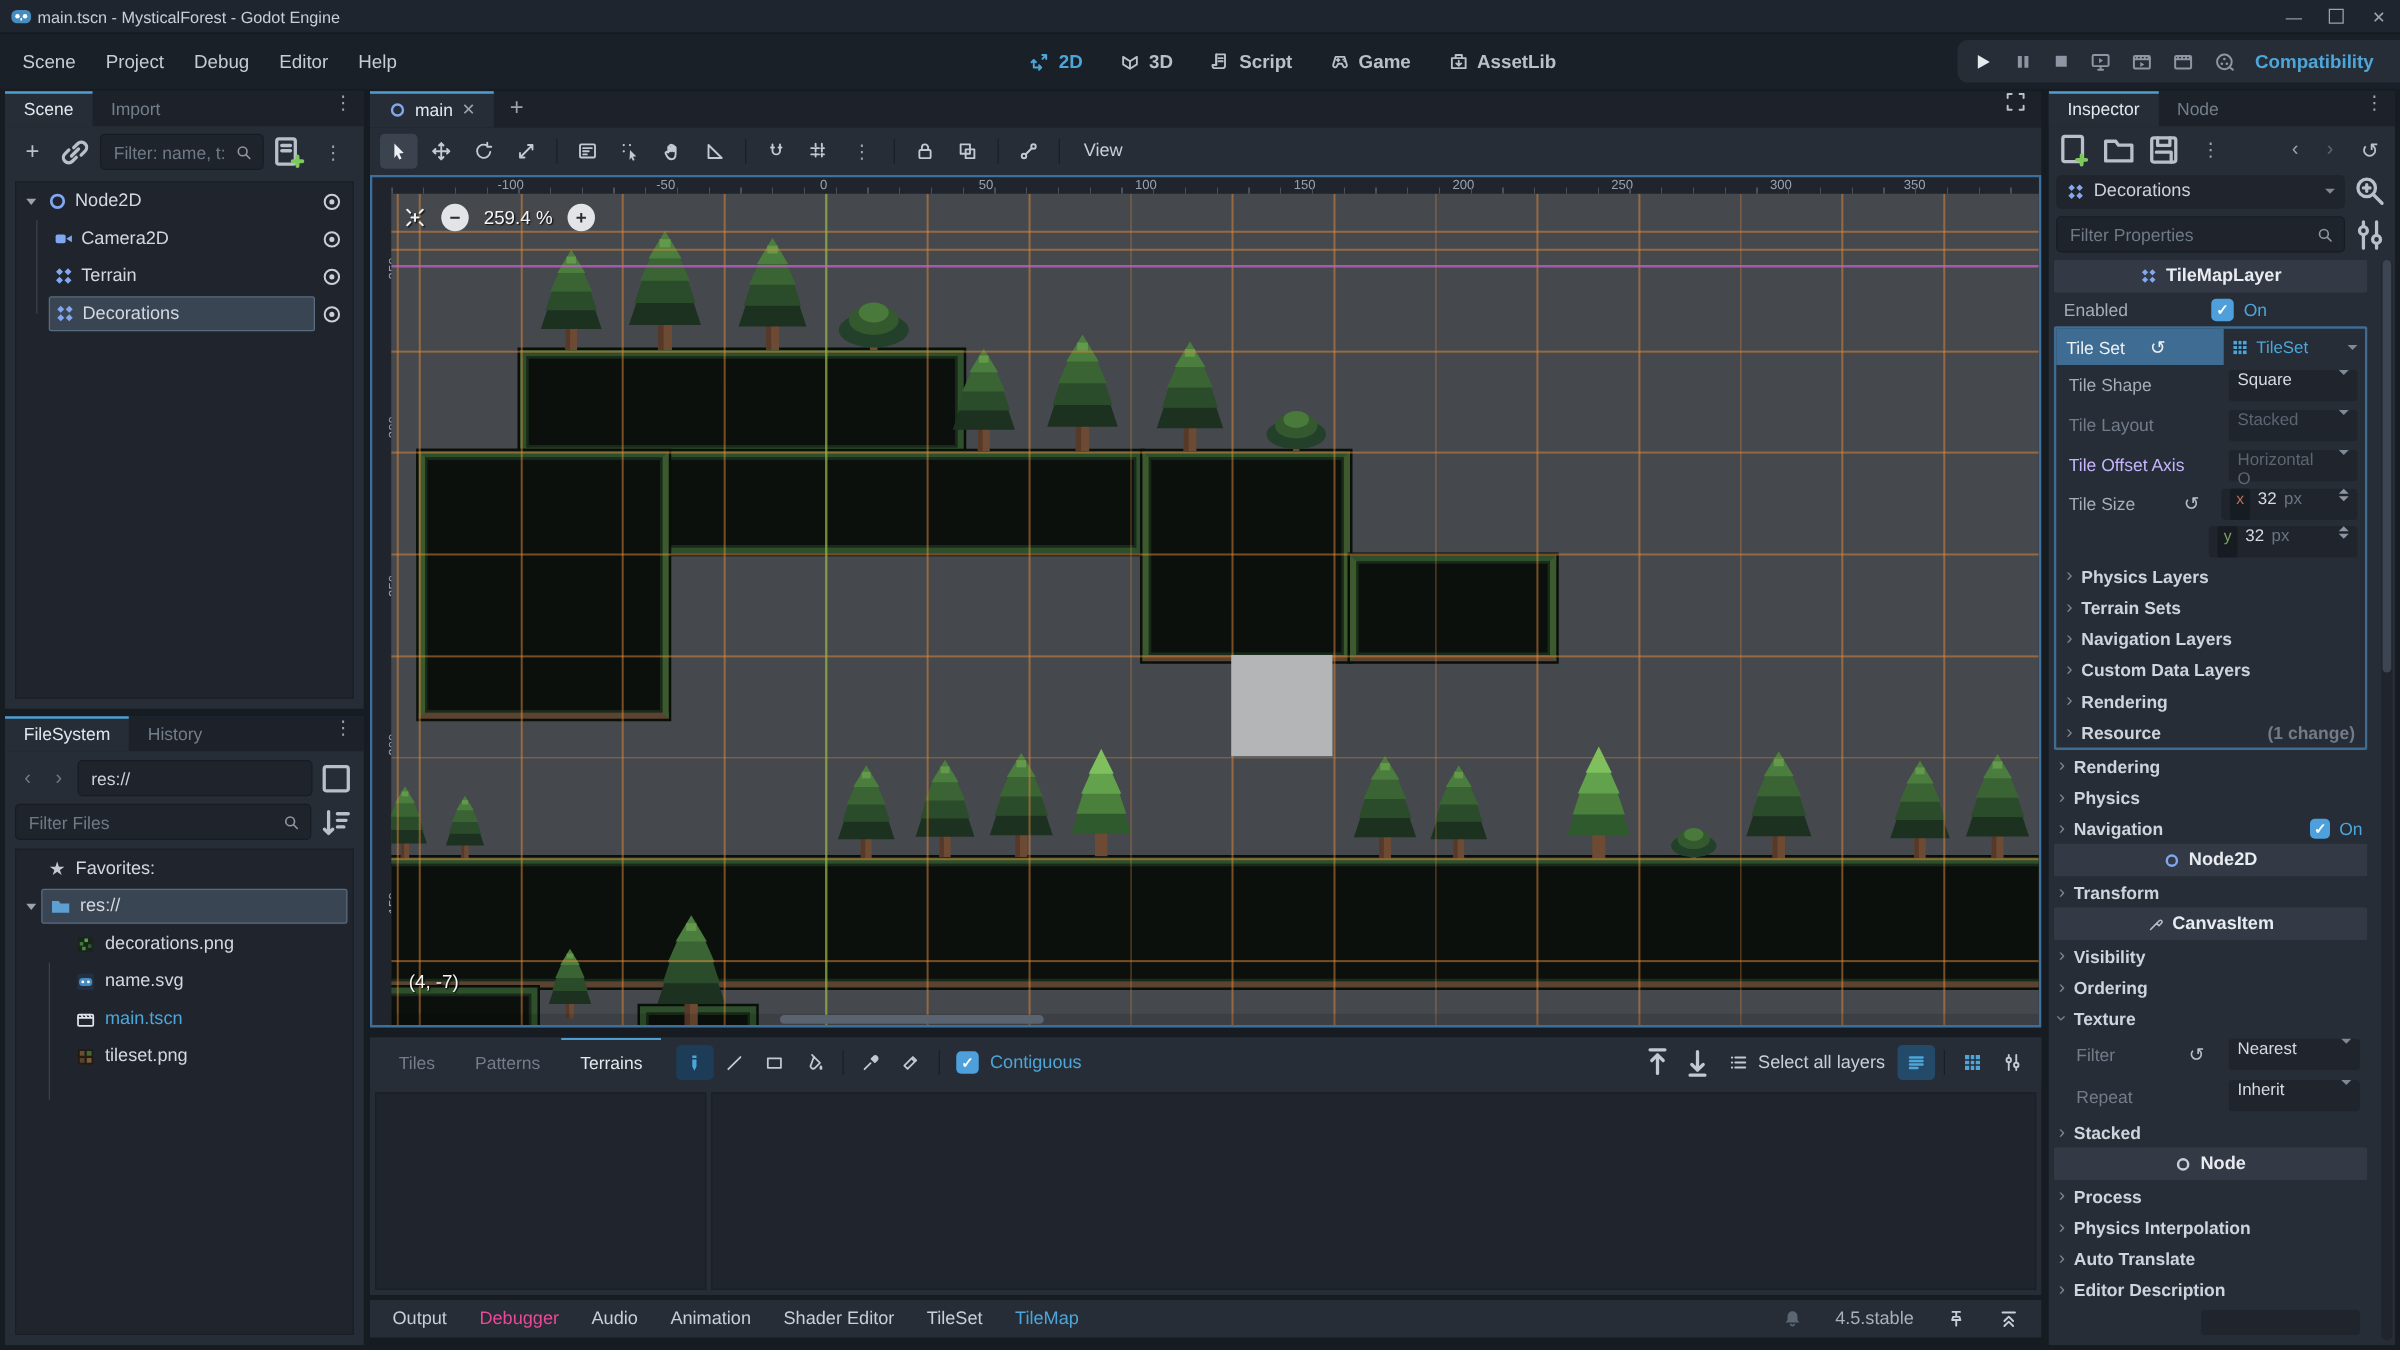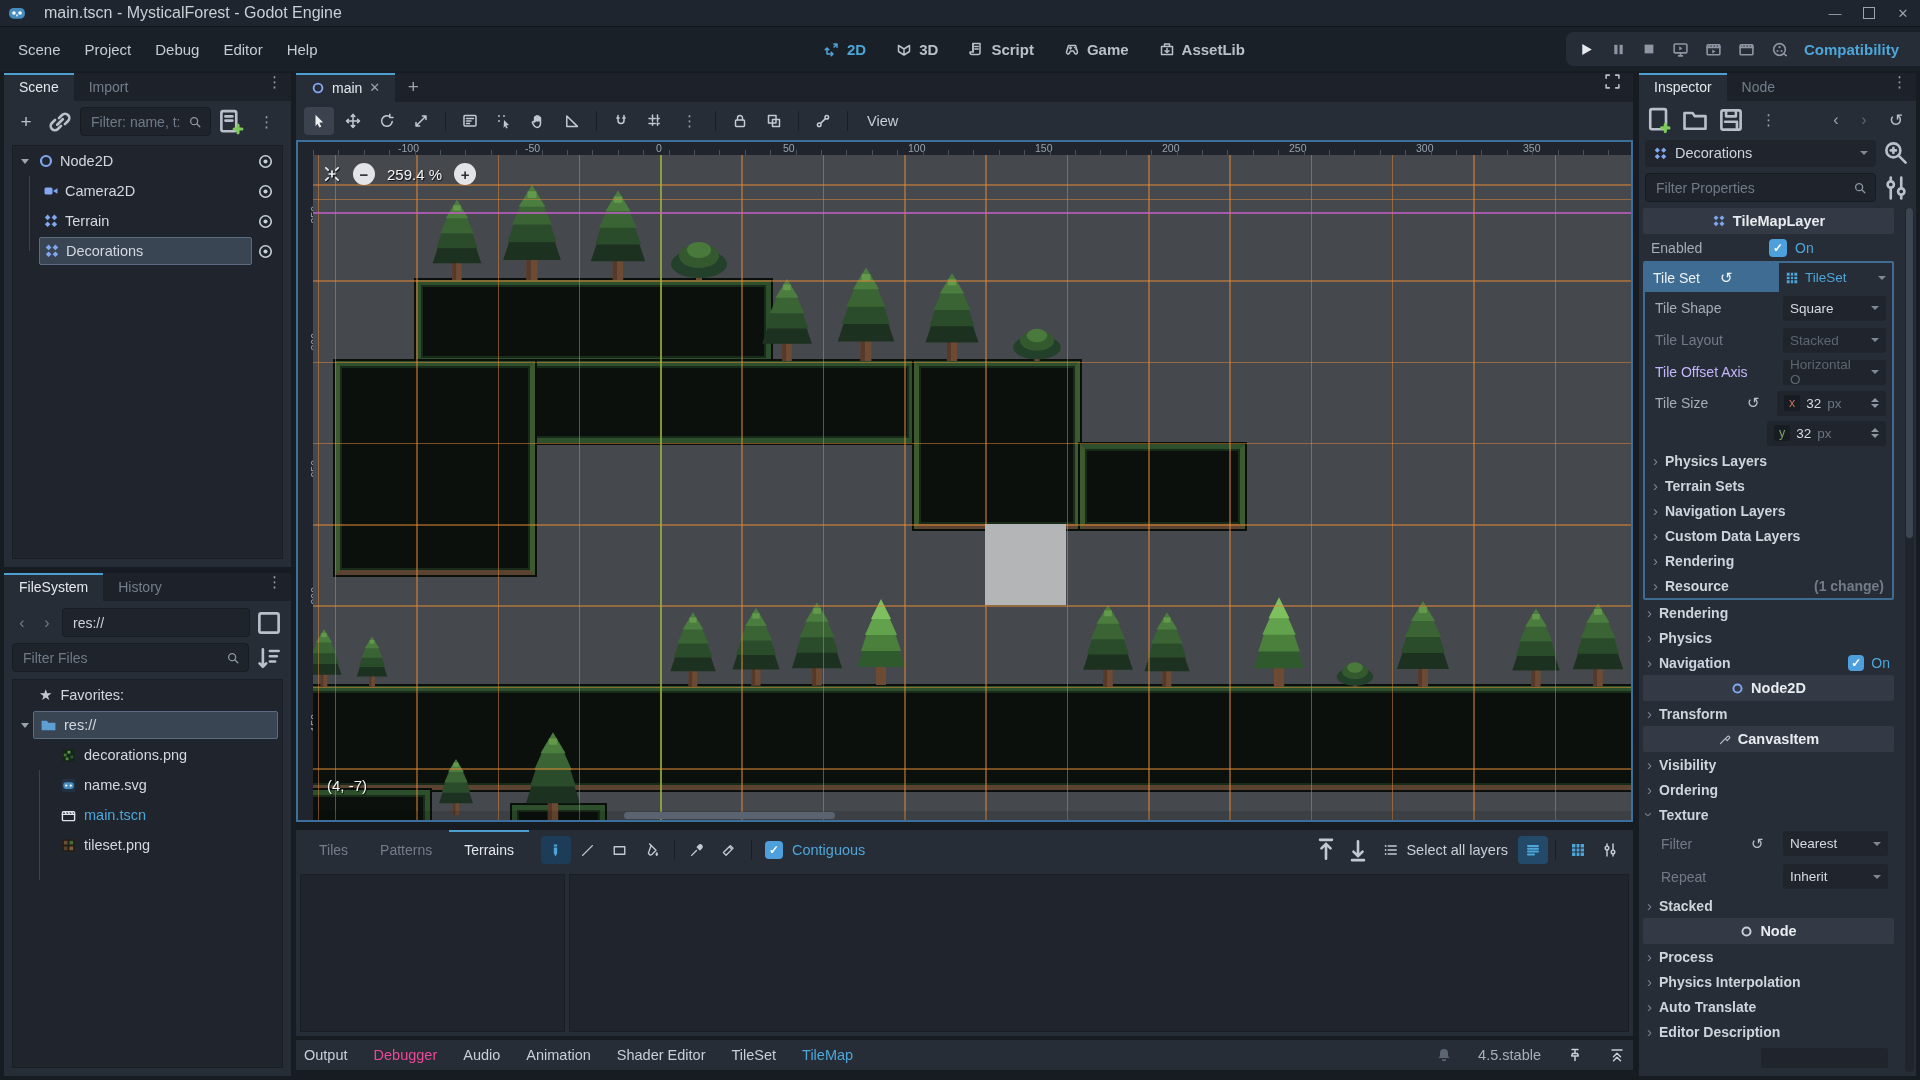--- a/index.html
+++ b/index.html
@@ -4,21 +4,21 @@
 <style>
   html,body{margin:0;padding:0}
   body{width:1920px;height:1080px;position:relative;overflow:hidden;background:#171c23;
        font-family:"Liberation Sans",sans-serif;color:#cdd3db;-webkit-font-smoothing:antialiased}
   .abs{position:absolute}
   .flex{display:flex;align-items:center}
   .ic{display:inline-block;vertical-align:middle;flex:none}
   svg.ic{stroke:currentColor;fill:none;stroke-width:1.5;stroke-linecap:round;stroke-linejoin:round}
   
   #titlebar{left:0;top:0;width:1920px;height:26px;background:#1f252e;border-bottom:1px solid #12161c}
-  #titlebar .t{font-size:16px;color:#c9ced7;margin-left:18px}
+  #titlebar .t{font-size:13px;color:#c9ced7;margin-left:4px}
   .winbtn{width:34px;height:24px;display:flex;align-items:center;justify-content:center;color:#9aa3ae;font-size:13px}
   #menubar{left:0;top:27px;width:1920px;height:44px;background:#1a2028}
   .menu{padding:5px 12px;font-size:15px;color:#c6ccd4;border-radius:4px}
   .ctx{display:flex;align-items:center;gap:7px;font-size:15px;font-weight:bold;color:#b9c0ca;padding:4px 10px}
   .ctx.on{color:#4da6d9}
   #runchip{background:#272d36;border-radius:8px;height:34px;display:flex;align-items:center;padding:0 12px;gap:16px}
   
   .dock{background:#272d36;position:absolute}
   .tabs{display:flex;align-items:stretch;background:#1d222a;height:28px}
   .tab{display:flex;align-items:center;gap:6px;padding:0 15px;font-size:14px;color:#747e8b}
@@ -52,21 +52,21 @@
   .zbtn{width:22px;height:22px;border-radius:50%;background:rgba(240,242,245,.92);color:#2a2f36;display:flex;
         align-items:center;justify-content:center;font-size:15px;font-weight:bold}
   .ovtext{color:#f2f4f6;text-shadow:1px 1px 1px rgba(0,0,0,.8);font-size:15px}
   
   .prow{display:flex;align-items:center;height:27px;font-size:14px}
   .plabel{color:#a4adb8;white-space:nowrap;overflow:hidden}
   .grow{display:flex;align-items:center;height:25px;font-size:14px;font-weight:bold;color:#ced4dc;gap:7px}
   .garr{color:#7b8594;font-weight:normal;font-size:15px}
   .hdr{height:26px;background:#333a45;border-radius:2px;display:flex;align-items:center;justify-content:center;
        gap:7px;font-size:14.5px;font-weight:bold;color:#e8ebef}
-  .dd{display:flex;align-items:center;background:#20252d;border-radius:3px;padding:0 7px;height:25px;
+  .dd{display:flex;background:#20252d;border-radius:3px;padding:0 7px;height:25px;
       font-size:13.5px;color:#d6dbe2;gap:5px}
   .dd .spring{flex:1}
   .dd.dis{color:#5c6571}
   .chev{width:0;height:0;border-left:4px solid transparent;border-right:4px solid transparent;border-top:4.5px solid #7e8896}
   .cb{width:18px;height:18px;border-radius:4px;background:#4ea0dd;color:#fff;font-size:12px;font-weight:bold;
       display:flex;align-items:center;justify-content:center}
   .stp{display:flex;flex-direction:column;gap:2px;margin-left:auto}
   .stp i{width:0;height:0;border-left:4px solid transparent;border-right:4px solid transparent}
   .stp .u{border-bottom:4.5px solid #8d96a2}.stp .d{border-top:4.5px solid #8d96a2}
   .vdiv{width:1px;height:20px;background:#1a1f26;margin:0 5px}
@@ -661,21 +661,21 @@
           <path d="M5 2v12M11 2v12"></path>
           <circle cx="5" cy="6" r="1.8" fill="#272d36"></circle>
           <circle cx="11" cy="10" r="1.8" fill="#272d36"></circle>
         </svg>
       </span>
   </div>
   <div class="well" style="left:4px;top:44px;width:263px;bottom:4px"></div>
   <div class="well" style="left:273px;top:44px;right:4px;bottom:4px"></div>
 </div>
 
-<div class="abs flex" style="left:296px;top:1040px;width:1337px;height:30px;background:#272d36;padding:0 8px;gap:26px;box-sizing:border-box;font-size:14.5px">
+<div class="abs flex" style="left:296px;top:1040px;width:1337px;height:30px;background:#272d36;padding:0 18px;gap:26px;box-sizing:border-box;font-size:14.5px">
   <span style="color:#c9ced7">Output</span>
   <span style="color:#ec4899">Debugger</span>
   <span style="color:#c9ced7">Audio</span>
   <span style="color:#c9ced7">Animation</span>
   <span style="color:#c9ced7">Shader Editor</span>
   <span style="color:#c9ced7">TileSet</span>
   <span class="blue">TileMap</span>
   <span style="flex:1"></span>
   <svg class="ic" width="16" height="16" viewBox="0 0 16 16" style="color:#5c6673">
       <path d="M8 2a4 4 0 0 1 4 4v3l1.5 2h-11L4 9V6a4 4 0 0 1 4-4z" fill="currentColor" stroke="none"></path>

